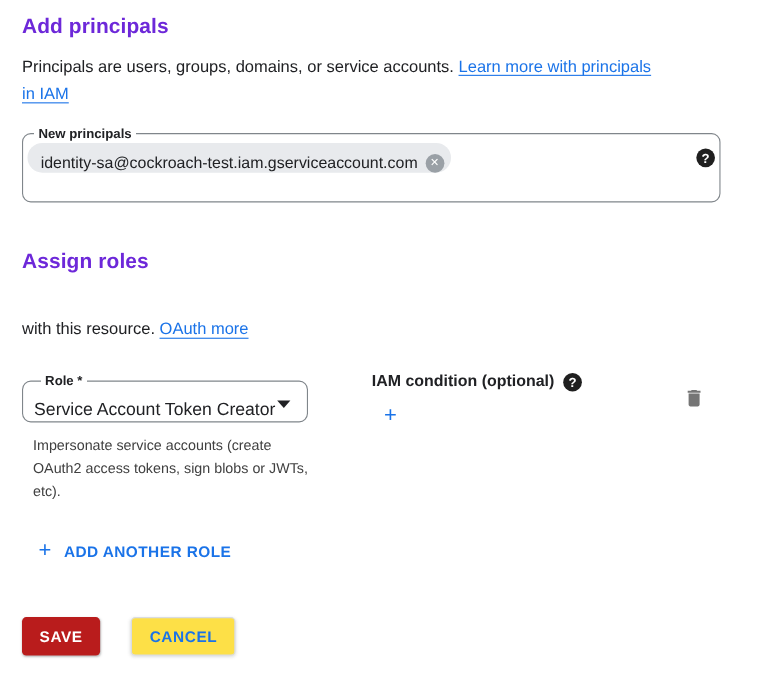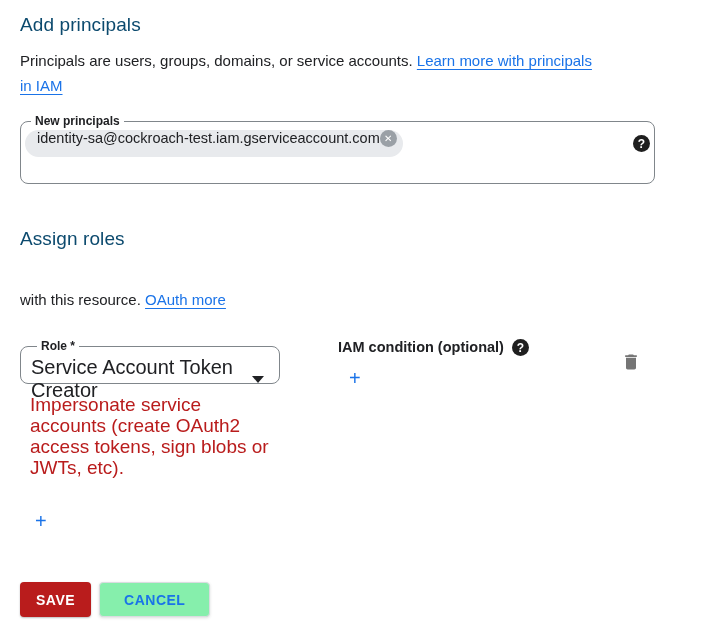--- a/index.html
+++ b/index.html
@@ -7,22 +7,22 @@
   body {
     width: 713px; height: 629px;
     background: #ffffff;
     color: #202124;
     font-family: "Liberation Sans", sans-serif;
     overflow: hidden;
   }
   .content { padding: 12px 20px 0 20px; }
 
   .section-title {
-    font-size: 19px; font-weight: 400; letter-spacing: .1px;
-    margin: 0; line-height: 26px; color: #0c4a6e;
+    font-size: 19px; font-weight: 700; letter-spacing: .1px;
+    margin: 0; line-height: 26px; color: #6d28d9;
   }
   .intro {
     font-size: 15px; line-height: 25px; margin: 10px 0 0 0;
     color: #202124; max-width: 660px;
   }
   a.blue-link {
     color: #1a73e8; text-decoration: underline; text-underline-offset: 3px;
     cursor: pointer;
   }
 
@@ -34,21 +34,21 @@
   fieldset.principals-field { width: 635px; height: 70px; margin-top: 16px; }
   legend.field-label {
     font-size: 12px; font-weight: 700; color: #202124;
     padding: 0 4px; margin-left: 6px; line-height: 14px;
   }
   .chip-row {
     display: flex; align-items: center; justify-content: space-between;
     margin-top: 2px;
   }
   .chip {
-    display: inline-flex; align-items: flex-start; gap: 0;
+    display: inline-flex; align-items: flex-end; gap: 7px;
     background: #e8eaed; border-radius: 14px; height: 27px;
     padding: 0 6px 0 12px; font-size: 14.5px; color: #202124;
     cursor: default;
   }
   .chip-close {
     width: 17px; height: 17px; border-radius: 50%;
     background: #9aa0a6; color: #ffffff; font-size: 10px; line-height: 1;
     display: inline-flex; align-items: center; justify-content: center;
     cursor: pointer; border: none; padding: 0;
   }
@@ -60,30 +60,30 @@
     cursor: pointer; flex: none;
   }
 
   
   .assign-title { margin-top: 42px; }
 
   .role-row { display: flex; align-items: flex-start; margin-top: 27px; }
   .role-col { width: 295px; flex: none; }
   fieldset.role-field { width: 260px; height: 45px; padding: 0 10px; cursor: pointer; }
   .role-value-row {
-    display: flex; align-items: center; justify-content: space-between;
-    margin-top: 3px; font-size: 20px; color: #202124;
+    display: flex; justify-content: space-between;
+    margin-top: 11px; font-size: 16px; color: #202124;
   }
   .dropdown-arrow {
     width: 0; height: 0; flex: none;
     border-left: 6px solid transparent; border-right: 6px solid transparent;
     border-top: 7px solid #202124; margin-right: 5px;
   }
   .role-help {
-    font-size: 19px; line-height: 21px; color: #b91c1c;
+    font-size: 13px; line-height: 21px; color: #404040;
     margin: 10px 0 0 10px; width: 250px;
   }
 
   .condition-col { margin-left: 23px; flex: none; }
   .condition-label-row {
     display: flex; align-items: center; gap: 8px;
     font-size: 14.5px; font-weight: 700; color: #202124; line-height: 17px;
   }
   .text-button {
     display: inline-flex; align-items: center; gap: 11px;
@@ -106,22 +106,22 @@
     height: 35px; border-radius: 4px;
     font-size: 14px; font-weight: 700; letter-spacing: .5px;
     display: inline-flex; align-items: center; justify-content: center;
     cursor: pointer; font-family: "Liberation Sans", sans-serif;
   }
   .btn-save {
     background: #b91c1c; color: #ffffff; border: none; padding: 0 16px;
     box-shadow: 0 1px 2px rgba(60,64,67,.35);
   }
   .btn-cancel {
-    background: #86efac; color: #1a73e8; border: 1px solid #dadce0;
-    padding: 0 24px; margin-left: 8px;
+    background: #fde047; color: #1a73e8; border: 1px solid #dadce0;
+    padding: 0 16px; margin-left: 28px;
     box-shadow: 0 1px 3px rgba(60,64,67,.18);
   }
 </style>
 </head>
 <body>
 
 <div class="content">
 
   <h1 class="section-title">Add principals</h1>
 
@@ -170,20 +170,21 @@
         <svg width="20" height="20" viewBox="0 0 24 24" fill="#757575">
           <path d="M6 19c0 1.1.9 2 2 2h8c1.1 0 2-.9 2-2V7H6v12zM19 4h-3.5l-1-1h-5l-1 1H5v2h14V4z"></path>
         </svg>
       </button>
     </div>
 
   </div>
 
   <button class="text-button add-another-btn">
     <span class="plus-glyph">+</span>
+    <span>ADD ANOTHER ROLE</span>
   </button>
 
   <div class="footer-row">
     <button class="btn btn-save">SAVE</button>
     <button class="btn btn-cancel">CANCEL</button>
   </div>
 
 </div>
 
 </body></html>

